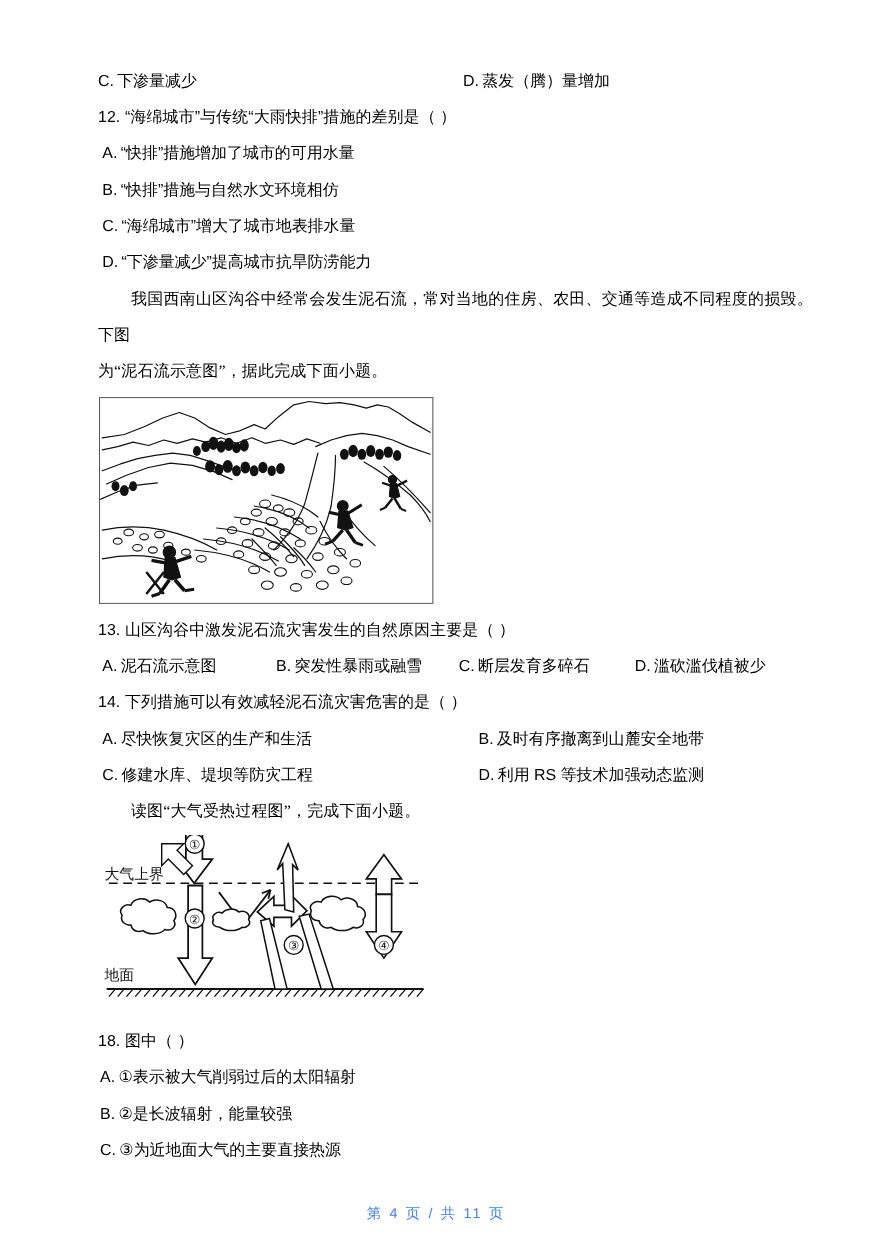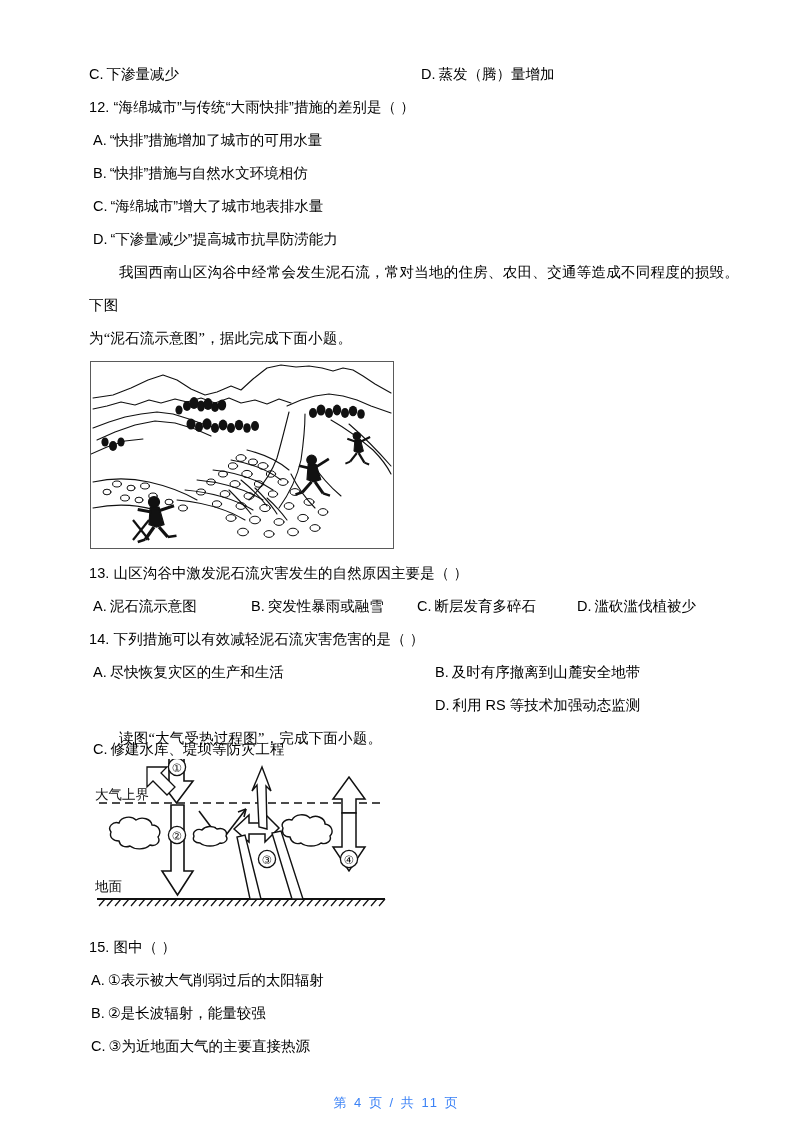--- a/index.html
+++ b/index.html
@@ -332,21 +332,21 @@
     </div>
     <div class="opt-row">
       <span class="opt" style="left:4px;">
         <span class="lab">A.</span><span>尽快恢复灾区的生产和生活</span>
       </span>
       <span class="opt" style="left:346px;">
         <span class="lab">B.</span><span>及时有序撤离到山麓安全地带</span>
       </span>
     </div>
     <div class="opt-row">
-      <span class="opt" style="left:4px;margin-top:44px;">
+      <span class="opt" style="left:4px;">
         <span class="lab">C.</span><span>修建水库、堤坝等防灾工程</span>
       </span>
       <span class="opt" style="left:346px;">
         <span class="lab">D.</span><span>利用 RS 等技术加强动态监测</span>
       </span>
     </div>
 
     <div class="stem">读图“大气受热过程图”，完成下面小题。</div>
 
     <div class="fig2-wrap">
@@ -422,21 +422,21 @@
             <text x="260" y="105" font-family="'Liberation Sans',sans-serif" font-size="11.5" text-anchor="middle" fill="#111">④</text>
           </g>
 
           <text x="6" y="40" font-family="'Liberation Sans',sans-serif" font-size="13.5" fill="#111" id="svg-label-top">大气上界</text>
           <text x="6" y="132" font-family="'Liberation Sans',sans-serif" font-size="13.5" fill="#111" id="svg-label-ground">地面</text>
         </svg>
       </div>
     </div>
 
     <div class="line qline">
-      <span>15.</span>
+      <span>18.</span>
       <span>图中（      ）</span>
     </div>
     <div class="opt-row">
       <span class="opt" style="left:2px;">
         <span class="lab">A.</span><span>①表示被大气削弱过后的太阳辐射</span>
       </span>
     </div>
     <div class="opt-row">
       <span class="opt" style="left:2px;">
         <span class="lab">B.</span><span>②是长波辐射，能量较强</span>

